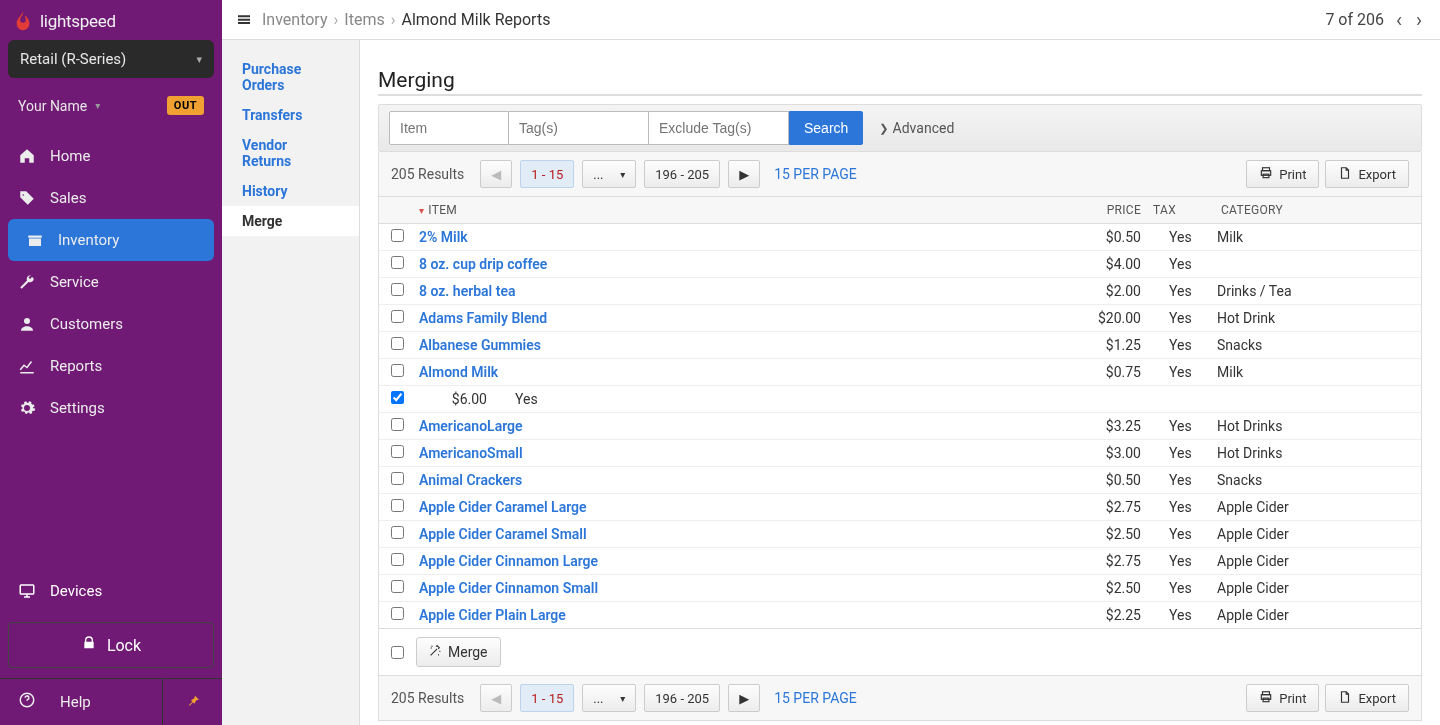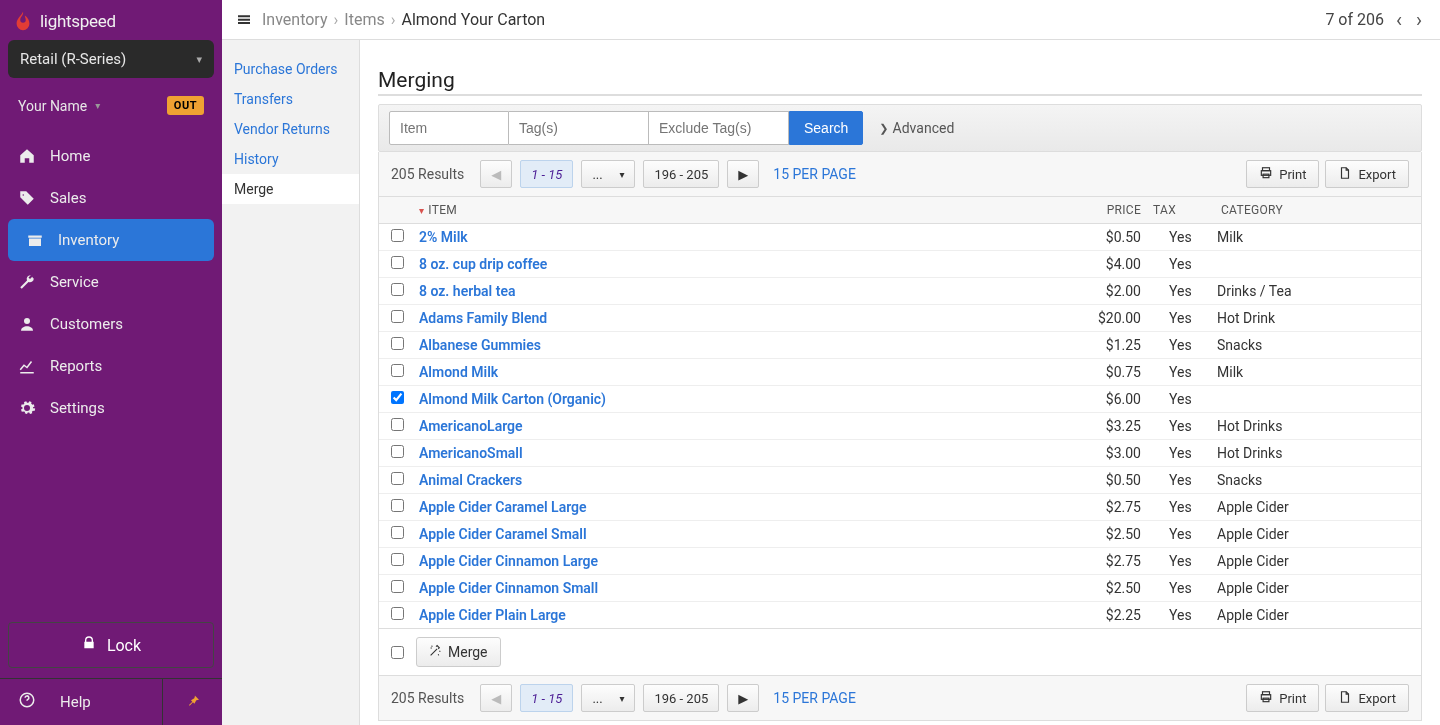--- a/index.html
+++ b/index.html
@@ -143,24 +143,25 @@
     
     .subnav {
       width: 138px;
       background: #f2f2f2;
       border-right: 1px solid #ddd;
       padding-top: 54px;
       flex-shrink: 0;
     }
     .subnav-item {
       display: block;
-      padding: 7px 12px;
+      padding: 7px 20px;
       font-size: 14px;
       color: #2b76d8;
       cursor: pointer;
+      font-weight: bold;
     }
     .subnav-item.active {
       background: #fff;
       color: #333;
     }
     
     
     .main {
       flex: 1;
       display: flex;
@@ -257,21 +258,21 @@
       border: 1px solid #ccc;
       border-radius: 2px;
       padding: 4px 10px;
       font-size: 13px;
       display: inline-flex;
       align-items: center;
       justify-content: center;
       height: 28px;
       cursor: pointer;
     }
-    .pg-active { color: #4c1d95; background: #e2ecf7; border-color: #bcd3ec; font-style: italic; }
+    .pg-active { color: #b91c1c; background: #e2ecf7; border-color: #bcd3ec; }
     .pg-disabled { color: #bbb; cursor: default; }
     .perpage { color: #2b76d8; margin-left: 6px; }
     .right-actions { margin-left: auto; display: flex; gap: 6px; }
     .right-actions .pg-btn { padding: 10px 12px; gap: 6px; }
     
     
     .tbl {
       border: 1px solid #ddd;
       border-top: none;
     }
@@ -405,20 +406,29 @@
         <span class="nav-icon">
           <svg viewBox="0 0 24 24" width="18" height="18" fill="currentColor">
             <path d="M12 8a4 4 0 1 0 0 8 4 4 0 0 0 0-8zm9 4l2 1-1 3-2-.5a8 8 0 0 1-1.5 1.5l.5 2-3 1-1-2a8 8 0 0 1-2 0l-1 2-3-1 .5-2A8 8 0 0 1 7 16.5L5 17l-1-3 2-1a8 8 0 0 1 0-2l-2-1 1-3 2 .5A8 8 0 0 1 8.5 6L8 4l3-1 1 2a8 8 0 0 1 2 0l1-2 3 1-.5 2A8 8 0 0 1 19 7.5l2-.5 1 3-2 1a8 8 0 0 1 0 2z"></path>
           </svg>
         </span>
         <span>Settings</span>
       </div>
     </div>
 
   <div class="sidebar-bottom">
+    <div class="devices-row">
+      <span class="nav-icon">
+        <svg viewBox="0 0 24 24" width="18" height="18" fill="none" stroke="currentColor" stroke-width="2">
+            <rect x="3" y="4" width="18" height="12" rx="1"></rect>
+            <path d="M8 20h8M12 16v4"></path>
+          </svg>
+      </span>
+      <span>Devices</span>
+    </div>
     <div class="lock-btn">
       <span>
         <svg viewBox="0 0 24 24" width="16" height="16" fill="currentColor">
             <path d="M6 10V8a6 6 0 1 1 12 0v2h1v10H5V10h1zm2 0h8V8a4 4 0 1 0-8 0v2z"></path>
           </svg>
       </span>
       <span>Lock</span>
     </div>
     <div class="help-row">
       <div class="help-btn">
@@ -453,21 +463,21 @@
   <div class="topbar">
     <span class="crumb-icon">
       <svg viewBox="0 0 24 24" width="16" height="16" fill="currentColor">
           <path d="M3 5h18v3H3zM3 10h18v3H3zM3 15h18v3H3z"></path>
         </svg>
     </span>
     <span class="crumb-a">Inventory</span>
     <span class="crumb-sep">›</span>
     <span class="crumb-a">Items</span>
     <span class="crumb-sep">›</span>
-    <span class="crumb-b">Almond Your Carton</span>
+    <span class="crumb-b">Almond Milk Reports</span>
     <div class="topbar-right">
       <span>7 of 206</span>
       <span class="pager-arrow">‹</span>
       <span class="pager-arrow">›</span>
     </div>
   </div>
 
   <div class="content">
     <div class="section-title">Merging</div>
 
@@ -573,23 +583,20 @@
             <div class="c-ck"><input type="checkbox" style=""></div>
             <div class="c-item">
               <a href="#">Almond Milk</a>
             </div>
             <div class="c-price">$0.75</div>
             <div class="c-tax">Yes</div>
             <div class="c-cat">Milk</div>
           </div>
           <div class="trow">
             <div class="c-ck"><input type="checkbox" checked="" style=""></div>
-            <div class="c-item">
-              <a href="#">Almond Milk Carton (Organic)</a>
-            </div>
             <div class="c-price">$6.00</div>
             <div class="c-tax">Yes</div>
             <div class="c-cat"></div>
           </div>
           <div class="trow">
             <div class="c-ck"><input type="checkbox" style=""></div>
             <div class="c-item">
               <a href="#">AmericanoLarge</a>
             </div>
             <div class="c-price">$3.25</div>

